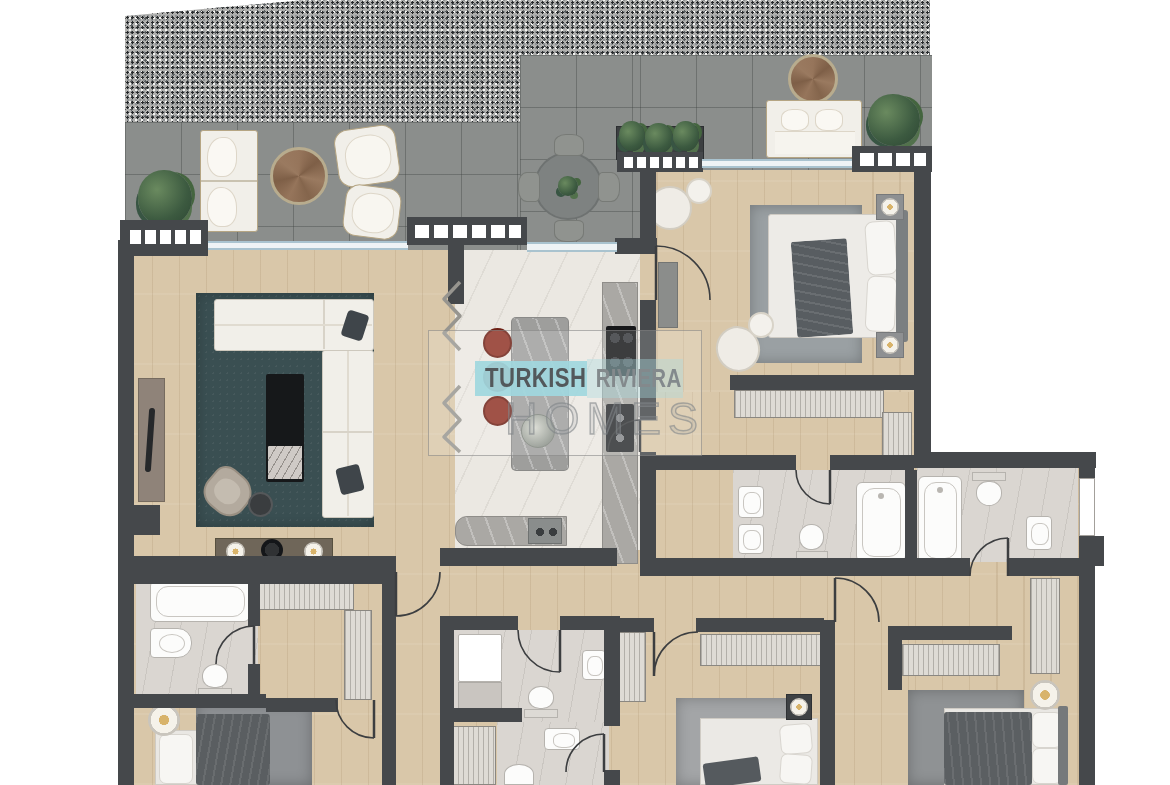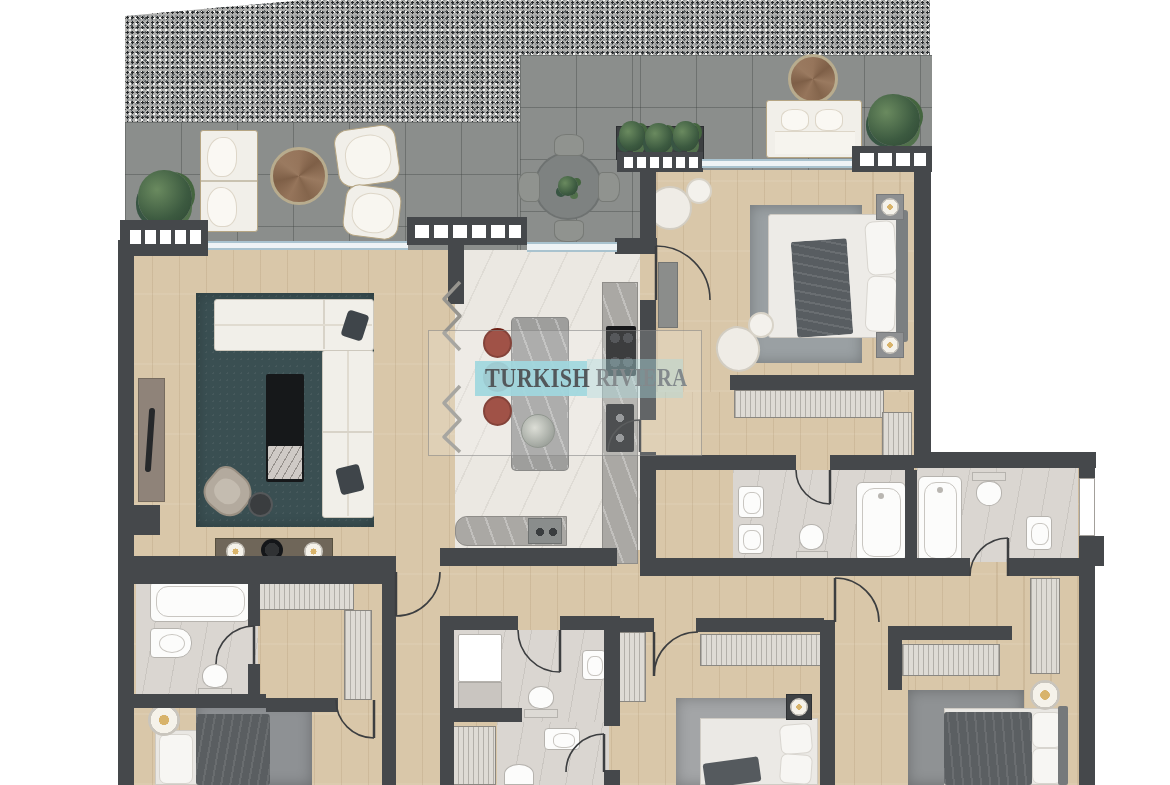--- a/index.html
+++ b/index.html
@@ -33,21 +33,21 @@
   .whitef{background:#f1efe9;border:1.5px solid #cdc8bd;box-sizing:border-box;border-radius:3px;}
   .fx{background:#fcfcfb;border:1.5px solid #b6b3ae;box-sizing:border-box;border-radius:4px;}
   .gray-counter{background-color:#aaa8a4;background-image:repeating-linear-gradient(70deg, rgba(255,255,255,.28) 0 2px, transparent 2px 18px);}
   .lamp{border-radius:50%;background:radial-gradient(circle,#d8b36a 0 22%,#f5f2ea 23% 58%,#c9c5bd 59% 74%,rgba(40,40,40,.25) 75% 100%);}
   .plant{border-radius:48% 52% 50% 50%;
     background:radial-gradient(circle at 35% 35%, #6a8a5f, #3c5a40 60%, #2c4532);
     box-shadow:9px -4px 0 -6px #44653f,-7px 6px 0 -5px #385543,6px 9px 0 -6px #52714c;}
   .sq{background:#fff;position:absolute;}
   .glz{background:#eef3f5;border-top:2px solid var(--glass-blue,#a9c3cf);border-bottom:2px solid var(--glass-blue,#a9c3cf);box-sizing:border-box;}
   
-  .wm-box{border:1px solid rgba(125,125,125,.55);background:rgba(255,255,255,.16);font-family:Liberation Serif, serif;}
+  .wm-box{border:1px solid rgba(125,125,125,.55);background:rgba(255,255,255,.16);}
   .wm-badge1{background:rgba(160,215,222,.92);}
   .wm-badge2{background:rgba(168,219,224,.38);}
   .wm-word{font-weight:800;font-size:27px;line-height:34px;letter-spacing:.5px;transform:scaleX(.82);transform-origin:center;white-space:nowrap;text-align:center;}
   .wm-homes{font-size:45px;font-weight:400;letter-spacing:7px;color:rgba(150,155,158,.18);
     -webkit-text-stroke:1.4px rgba(128,133,136,.6);white-space:nowrap;}
 </style>
 </head>
 <body>
 
 <div id="stage">
@@ -344,15 +344,16 @@
       <polyline points="460,282 444,299 460,316 444,333 460,350"></polyline>
       <polyline points="460,386 444,403 460,420 444,437 460,452"></polyline>
     </g>
   </svg>
 
   <div class="abs wm-box" style="left:428px;top:330px;width:272px;height:124px;">
     <div class="abs wm-badge1" style="left:46px;top:30px;width:112px;height:35px;"></div>
     <div class="abs wm-badge2" style="left:158px;top:28px;width:96px;height:39px;"></div>
     <div class="abs wm-word" style="left:46px;top:30px;width:112px;color:#53585b;">TURKISH</div>
     <div class="abs wm-word" style="left:158px;top:30px;width:96px;color:#83898c;font-size:25px;">RIVIERA</div>
+    <div class="abs wm-homes" style="left:76px;top:62px;">HOMES</div>
   </div>
 
 </div>
 
 </body></html>

